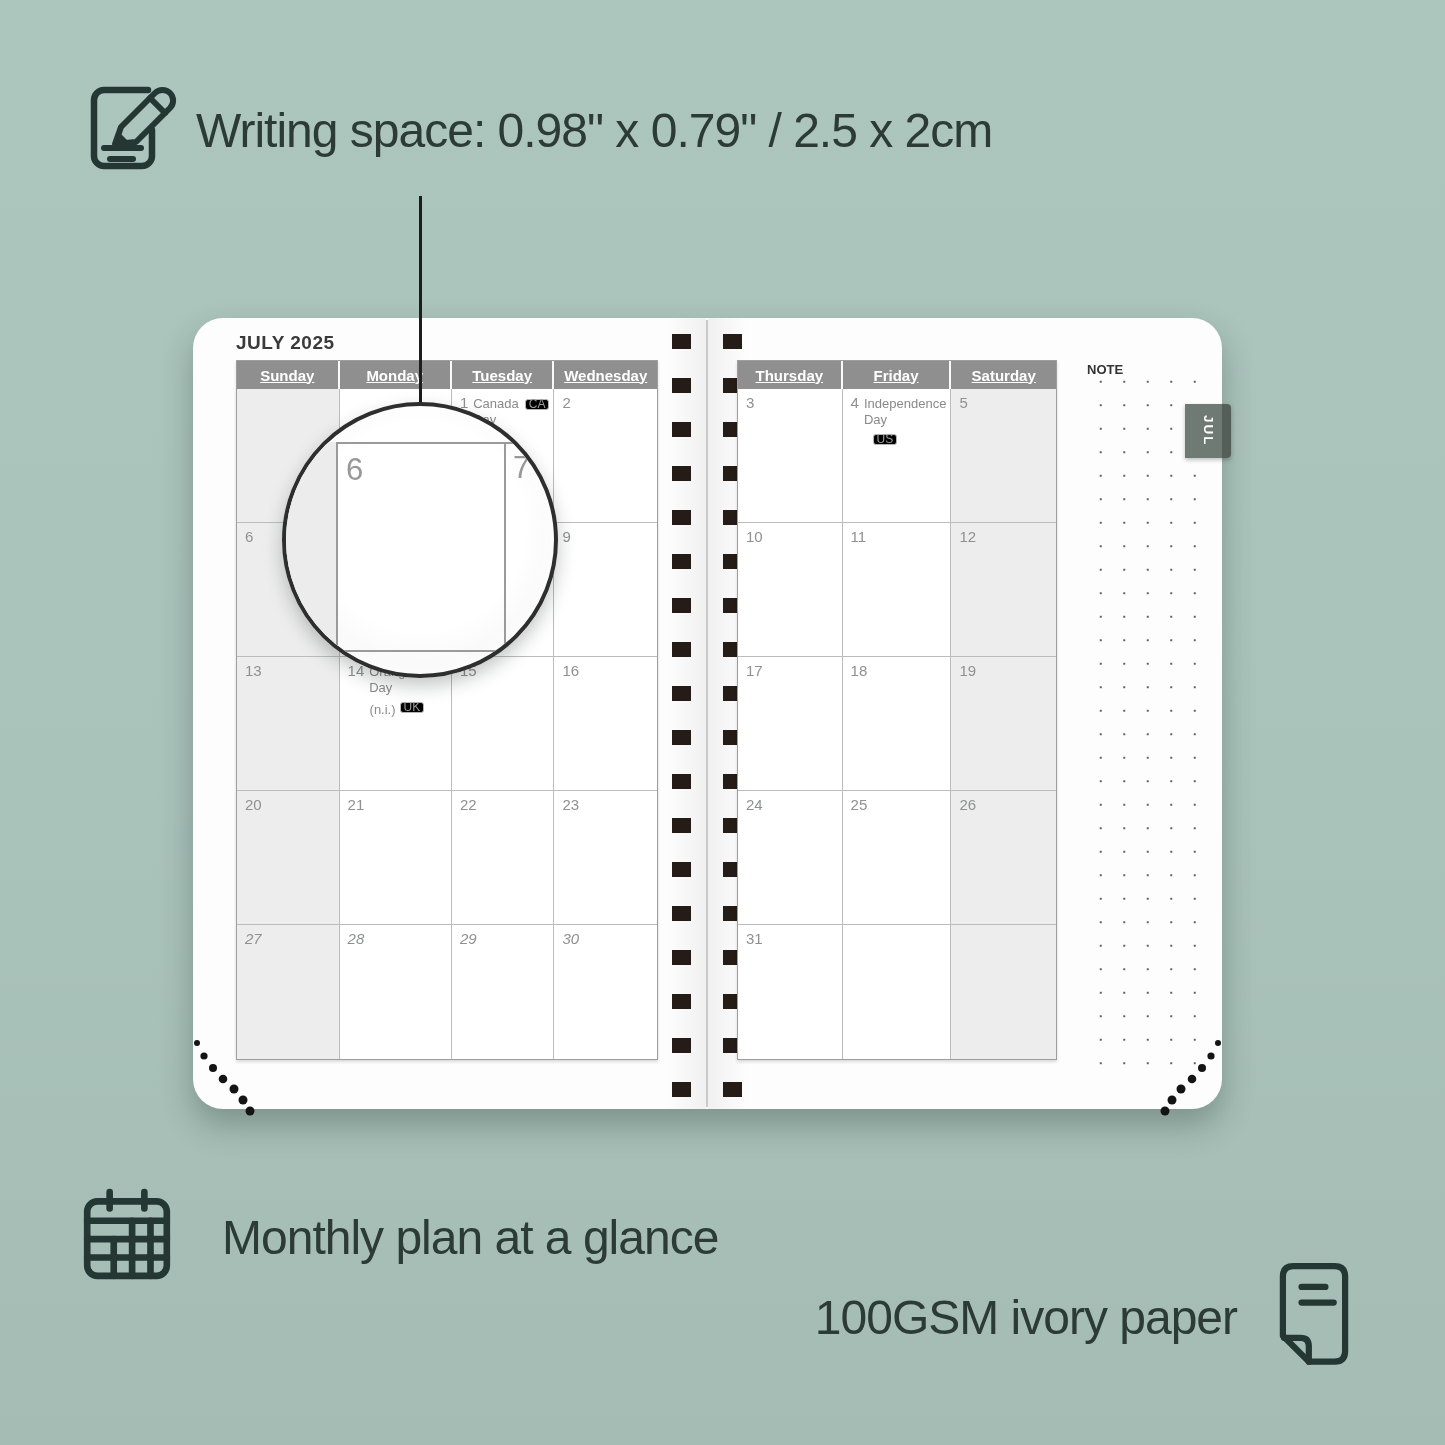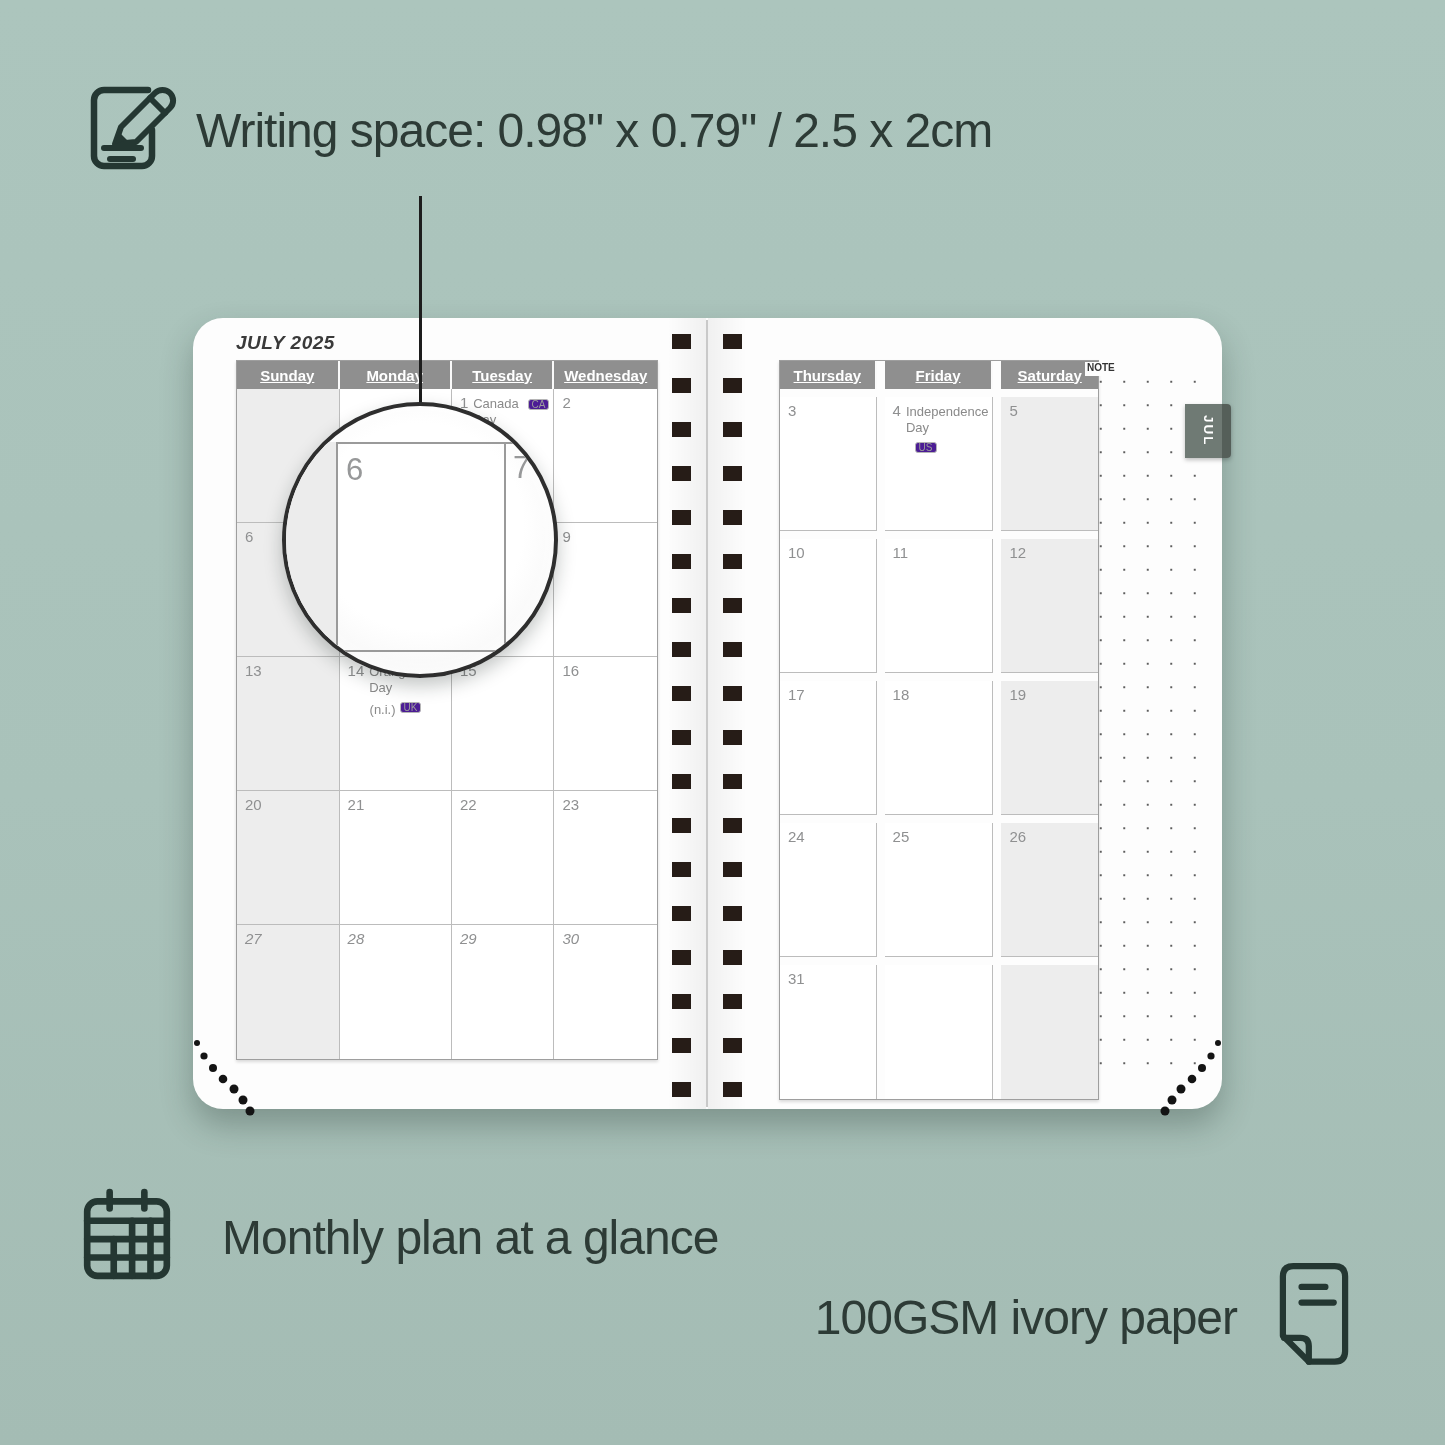--- a/index.html
+++ b/index.html
@@ -36,47 +36,47 @@
     box-shadow:0 16px 32px rgba(30,45,40,.30);z-index:1;
   }
   #page-seam{left:513px;top:2px;bottom:2px;width:2px;background:#c9c9c9;}
   #seam-shade-l{left:474px;top:0;bottom:0;width:39px;background:linear-gradient(to right,rgba(0,0,0,0),rgba(0,0,0,.05));}
   #seam-shade-r{left:515px;top:0;bottom:0;width:39px;background:linear-gradient(to left,rgba(0,0,0,0),rgba(0,0,0,.05));}
   .bind-strip{top:16px;width:19px;height:764px;
     background:repeating-linear-gradient(to bottom,#261c17 0 15px,transparent 15px 44px);}
   #bind-left{left:479px;}
   #bind-right{left:530px;}
 
-  #month-title{left:43px;top:14px;font-size:19px;font-weight:bold;color:#3a3a3a;letter-spacing:.5px;font-style:italic;}
+  #month-title{left:43px;top:14px;font-size:19px;font-weight:bold;color:#3a3a3a;letter-spacing:.5px;}
 
   .cal{display:grid;position:absolute;top:42px;border:1px solid #9e9e9e;background:#fdfdfd;
        box-shadow:0 2px 3px rgba(0,0,0,.14);}
   #cal-left{left:43px;width:420px;grid-template-columns:repeat(4,1fr);}
-  #cal-right{left:586px;width:318px;grid-template-columns:repeat(3,1fr);gap:8px;}
+  #cal-right{left:544px;width:318px;grid-template-columns:repeat(3,1fr);}
   .ch{height:28px;background:#8f8f8f;color:#ffffff;font-size:15px;font-weight:bold;
       display:flex;align-items:center;justify-content:center;border-right:2px solid #fafafa;box-sizing:border-box;text-decoration:underline;}
   #cal-left .ch:nth-child(4),#cal-right .ch:nth-child(3){border-right:none;}
   .cc{height:134px;background:#ffffff;border-right:1px solid #bcbcbc;border-bottom:1px solid #bcbcbc;box-sizing:border-box;}
   .cc.we{background:#ededed;}
   #cal-left > :nth-child(4n+4){border-right:none;}
   #cal-right > :nth-child(3n+3){border-right:none;}
   #cal-left > :nth-child(n+21){border-bottom:none;font-style:italic;}
   #cal-right > :nth-child(n+16){border-bottom:none;}
   .l1{display:flex;align-items:baseline;gap:5px;padding:6px 4px 0 8px;}
   .l2{display:flex;align-items:flex-start;gap:4px;margin:7px 0 0 30px;}
   .dn{font-size:15px;color:#8f9091;font-weight:500;line-height:1;}
   .hol{font-size:13px;color:#8a8a8a;line-height:1.2;}
-  .bdg{font-size:10px;color:#9b9b9b;border:1px solid #b5b5b5;border-radius:3px;
-       padding:0 3px;line-height:9px;background:#4c1d95;}
+  .bdg{font-size:12px;color:#9b9b9b;border:1px solid #b5b5b5;border-radius:3px;
+       padding:0 3px;line-height:9px;background:#000000;}
 
   
   #note-area{left:890px;top:44px;width:118px;height:718px;
     background-image:radial-gradient(#5d5d5d 1.2px,transparent 1.5px);
     background-size:23.5px 23.5px;background-position:6px 8px;}
-  #note-label{position:absolute;left:2px;top:0;font-size:10px;font-weight:bold;color:#333;
+  #note-label{position:absolute;left:2px;top:0;font-size:13px;font-weight:bold;color:#333;
     background:#fdfdfd;padding:0 7px 3px 2px;}
 
   
   #jul-tab{
     left:1185px;top:404px;width:46px;height:54px;z-index:5;
     background:linear-gradient(to right,#6f7a74 0,#6f7a74 37px,#555f59 37px);
     border-radius:0 4px 4px 0;display:flex;align-items:center;justify-content:center;
     box-shadow:0 2px 4px rgba(0,0,0,.25);
   }
   #jul-tab span{writing-mode:vertical-rl;color:#fff;font-size:13.5px;font-weight:bold;letter-spacing:2px;}

